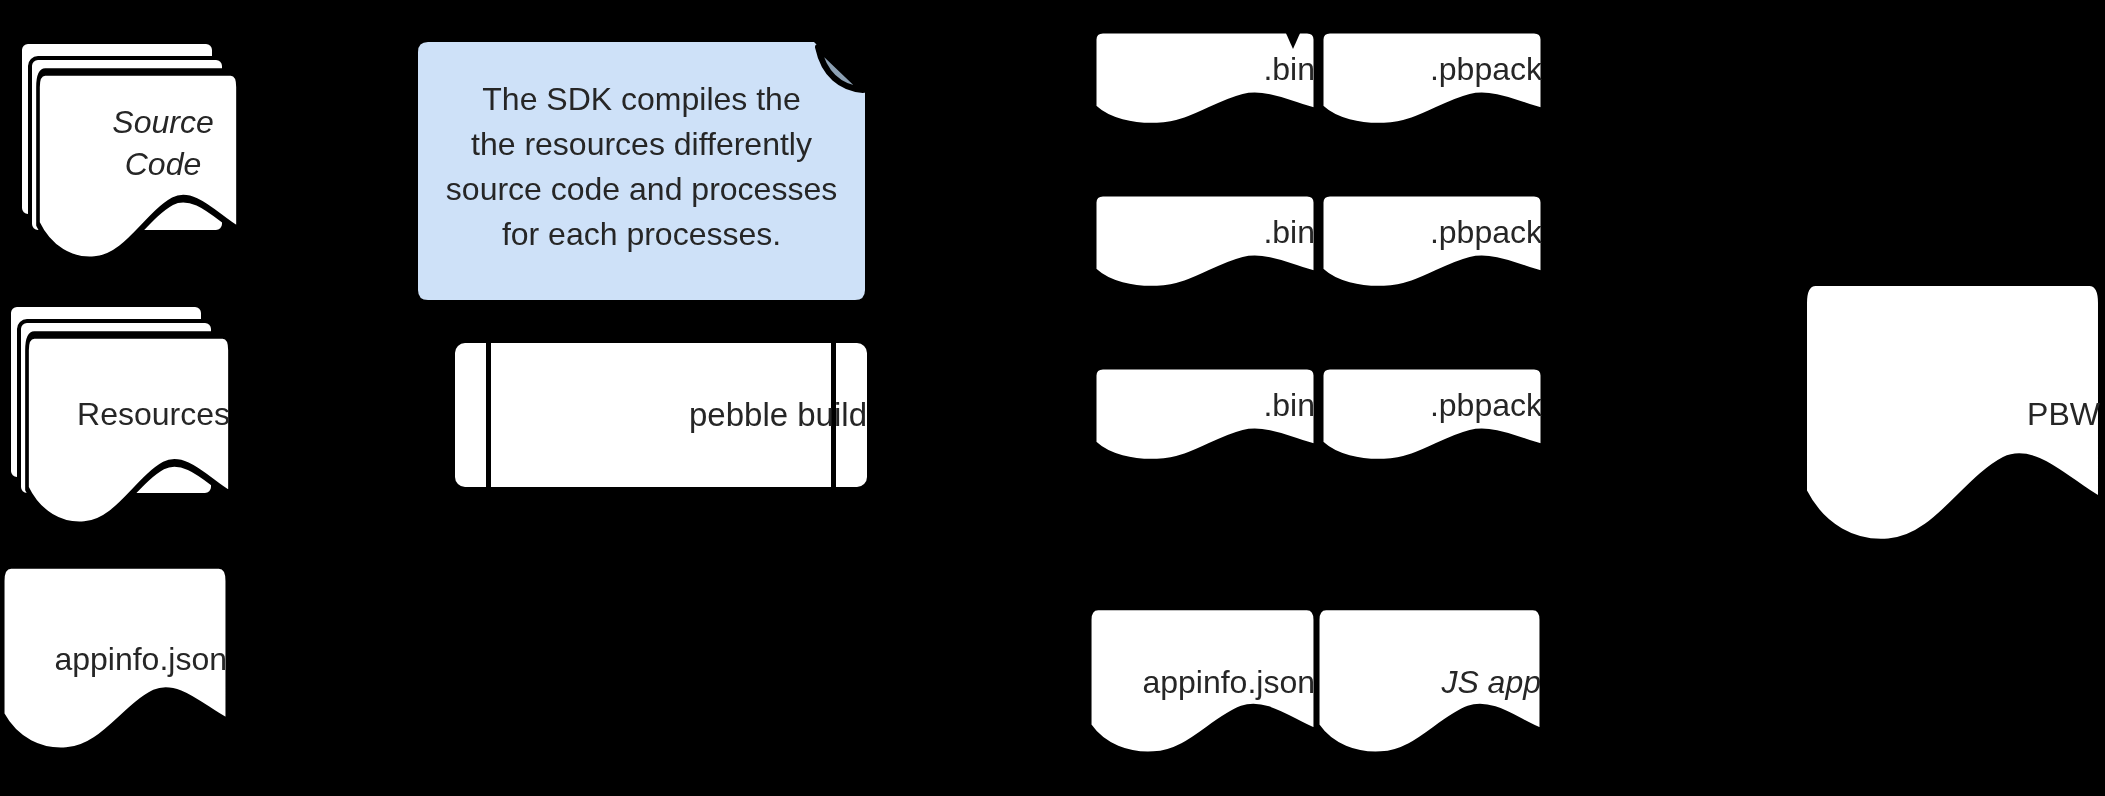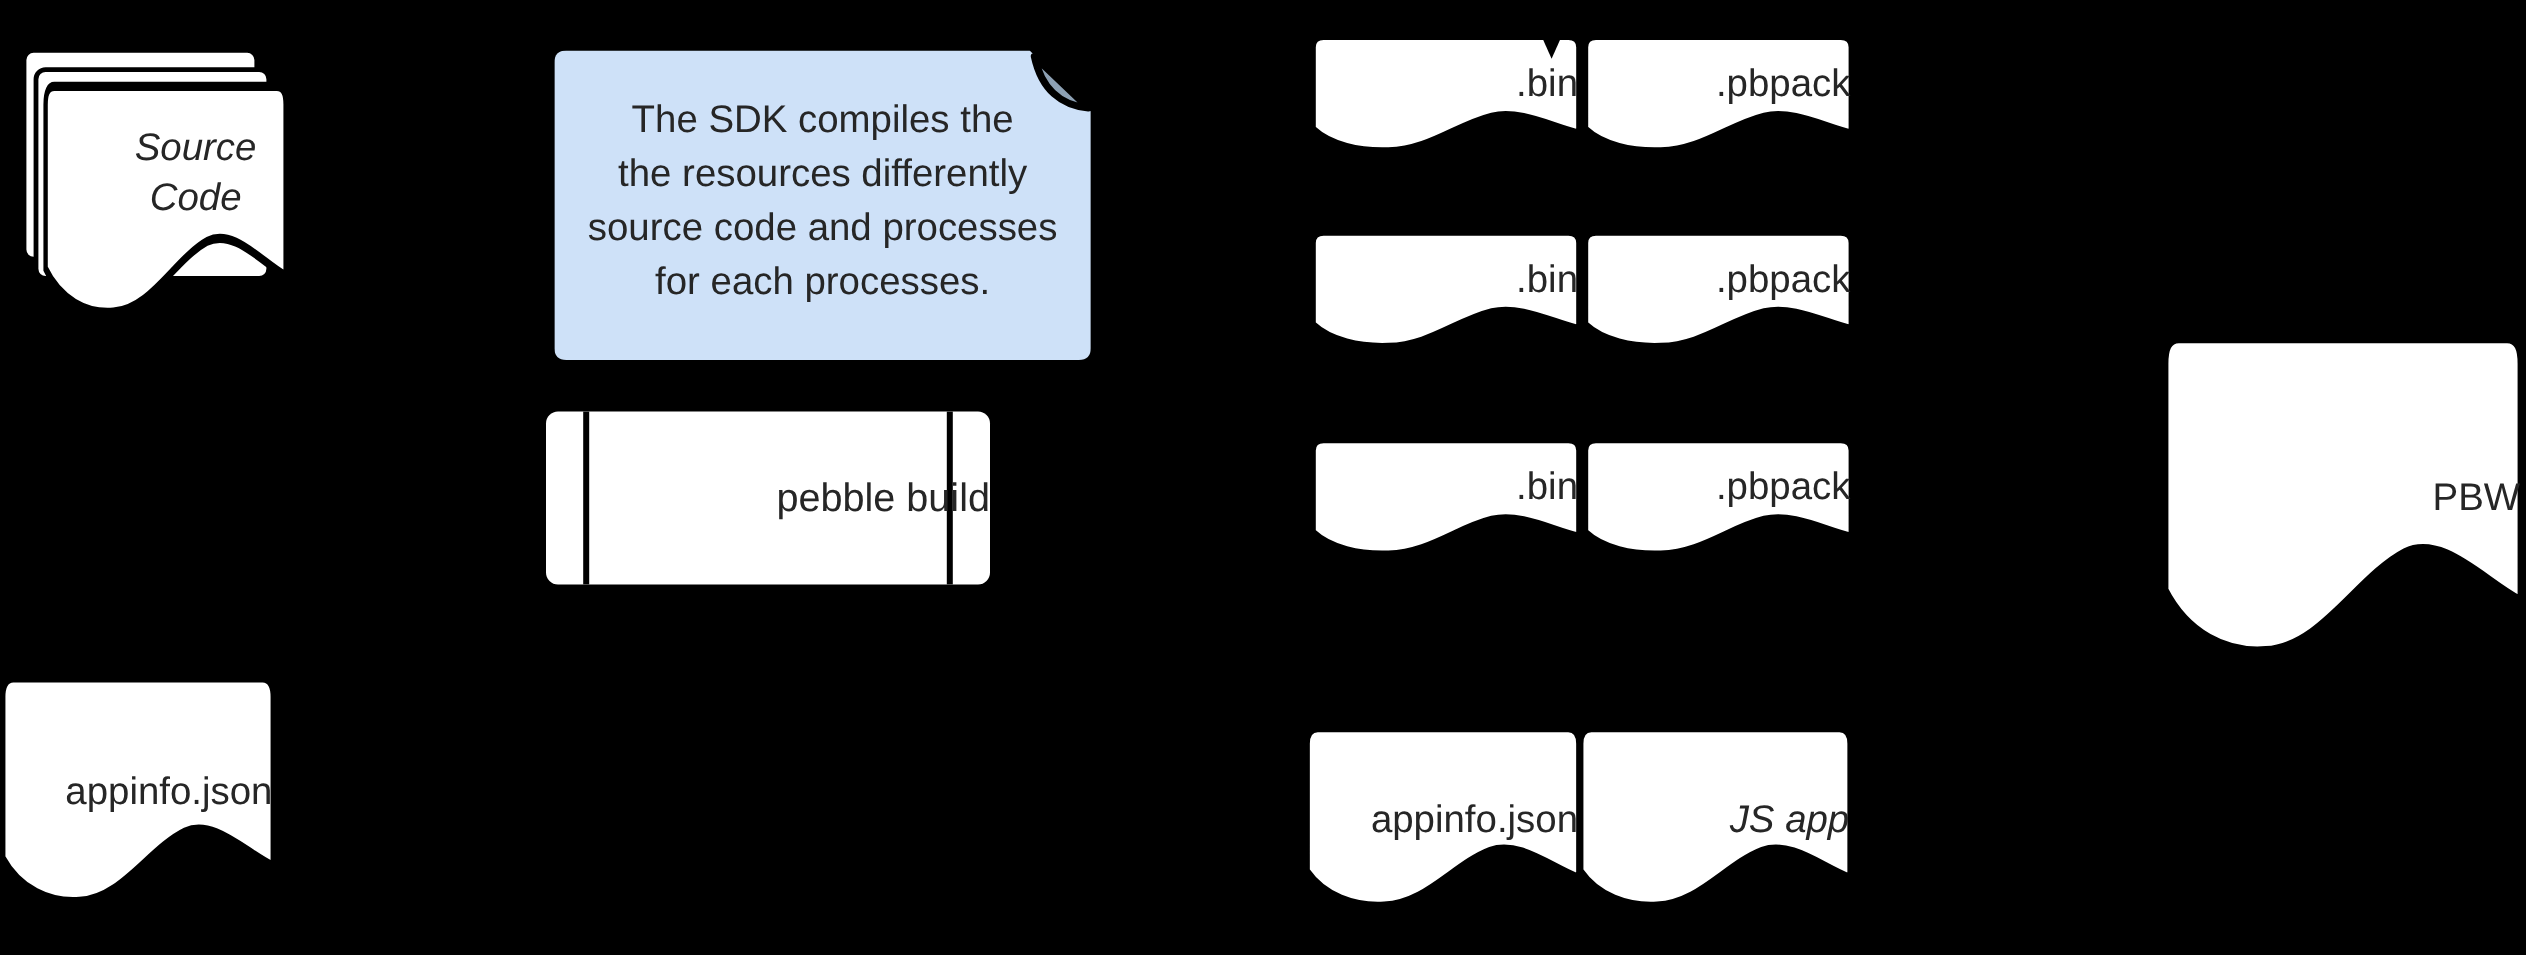--- a/index.html
+++ b/index.html
@@ -41,44 +41,54 @@
     <div class="page" style="left:0;top:0;width:198px;height:178px;"></div>
     <div class="page" style="left:10px;top:16px;width:198px;height:178px;"></div>
     <svg class="doc front" style="left:20px;top:32px;" width="200" height="190" viewBox="0 0 220 100" preserveAspectRatio="none">
       <path d="M 8 0 L 212 0 Q 220 0 220 8 L 220 83 C 198 77 172 62 148 68 C 118 76 96 98 62 99 C 38 100 14 94 0 80 L 0 8 Q 0 0 8 0 Z"></path>
     </svg>
     <div class="lbl" style="left:20px;top:32px;width:200px;height:142px;">
       <span class="inner" style="max-width:150px;">Source Code</span>
     </div>
   </div>
 
+  <div class="node" style="left:7px;top:303px;width:225px;height:224px;">
+    <div class="page" style="left:0;top:0;width:198px;height:178px;"></div>
+    <div class="page" style="left:10px;top:16px;width:198px;height:178px;"></div>
+    <svg class="doc front" style="left:20px;top:32px;" width="203" height="192" viewBox="0 0 220 100" preserveAspectRatio="none">
+      <path d="M 8 0 L 212 0 Q 220 0 220 8 L 220 83 C 198 77 172 62 148 68 C 118 76 96 98 62 99 C 38 100 14 94 0 80 L 0 8 Q 0 0 8 0 Z"></path>
+    </svg>
+    <div class="lbl" style="left:20px;top:32px;width:203px;height:158px;">
+      <span class="inner">Resources</span>
+    </div>
+  </div>
 
   <div class="node" style="left:3px;top:566px;width:224px;height:186px;">
     <svg class="doc" style="left:0;top:0;" width="224" height="186" viewBox="0 0 220 100" preserveAspectRatio="none">
       <path d="M 8 0 L 212 0 Q 220 0 220 8 L 220 83 C 198 77 172 62 148 68 C 118 76 96 98 62 99 C 38 100 14 94 0 80 L 0 8 Q 0 0 8 0 Z"></path>
     </svg>
     <div class="lbl" style="left:0;top:0;width:224px;height:186px;">
       <span class="inner">appinfo.json</span>
     </div>
   </div>
 
-  <div class="node" style="left:418px;top:42px;width:447px;height:258px;margin-left:44px;">
+  <div class="node" style="left:418px;top:42px;width:447px;height:258px;">
     <svg class="note-body" width="447" height="258" viewBox="0 0 447 258">
       <path class="paper" d="M 10 0 L 396 0 L 447 51 L 447 248 Q 447 258 437 258 L 10 258 Q 0 258 0 248 L 0 10 Q 0 0 10 0 Z"></path>
       <path class="fold" d="M 400 5 L 445 48 C 423 46 406 33 400 5 Z"></path>
     </svg>
     <div class="note-text">
       <span>The SDK compiles the</span>
       <span>the resources differently</span>
       <span>source code and processes</span>
       <span>for each processes.</span>
     </div>
   </div>
 
-  <div class="process" style="left:455px;top:343px;width:370px;height:144px;">
+  <div class="process" style="left:455px;top:343px;width:370px;height:144px;padding-left:42px;">
     <div class="bar l"></div>
     <div class="bar r"></div>
     <div class="lbl">pebble build</div>
   </div>
 
   <div class="node" style="left:1095px;top:32px;width:450px;height:95px;">
     <svg class="doc" style="left:0;top:0;" width="220" height="93" viewBox="0 0 220 100" preserveAspectRatio="none">
       <path d="M 8 0 L 212 0 Q 220 0 220 8 L 220 83 C 198 77 172 62 148 68 C 118 76 96 98 62 99 C 38 100 14 94 0 80 L 0 8 Q 0 0 8 0 Z"></path>
     </svg>
     <div class="lbl" style="left:0;top:0;width:220px;height:73px;">

